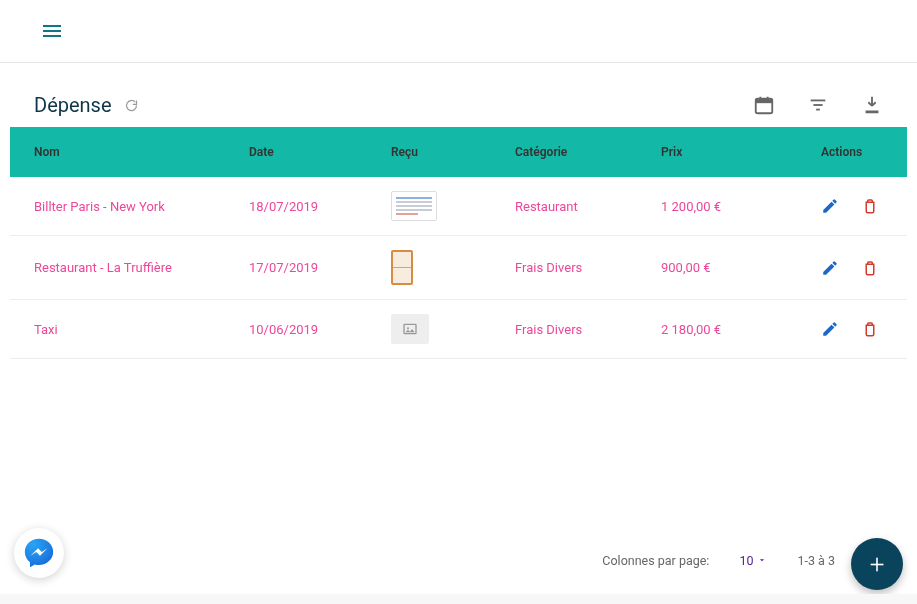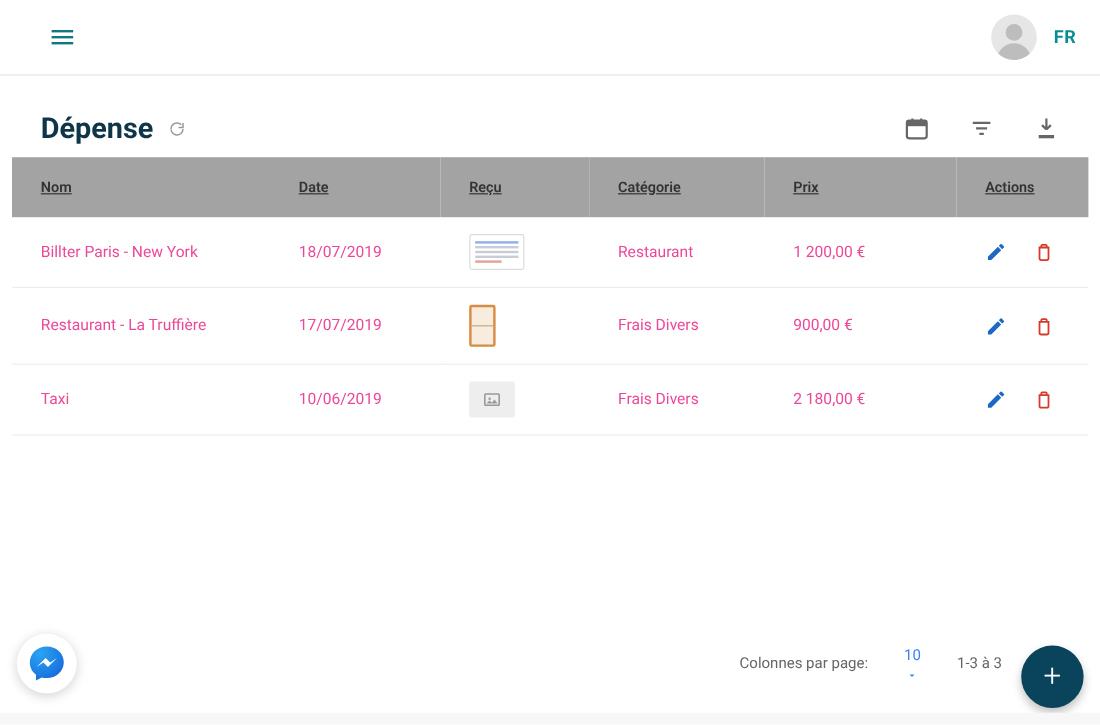--- a/index.html
+++ b/index.html
@@ -37,30 +37,30 @@
     .avatar .body { width: 28px; height: 14px; background: #bdbdbd; border-radius: 14px 14px 0 0; position: absolute; bottom: 0;}
     .lang { font-size: 15px; font-weight: 700; color: #0a8c94; cursor: pointer; letter-spacing: 0.5px;}
 
     
     .page { padding: 20px 10px 0 10px; }
     .heading-row {
       display: flex; align-items: center; justify-content: space-between;
       padding: 10px 24px;
     }
     .heading-left { display: flex; align-items: center; gap: 12px; }
-    .heading-title { font-size: 24px; font-weight: 700; color: #0f3548; }
+    .heading-title { font-size: 20px; font-weight: 400; color: #0f3548; }
     .reload-icon { color: #999; cursor: pointer; }
     .reload-icon svg { width: 15px; height: 15px; display:block;}
     .heading-actions { display: flex; align-items: center; gap: 32px; color: #666; }
     .heading-actions .action-btn { cursor: pointer; }
     .heading-actions svg { width: 22px; height: 22px; display:block; }
 
     
     .tbl { width: 100%; border-collapse: collapse; }
-    .tbl thead tr { background: #a3a3a3; text-decoration: underline; }
+    .tbl thead tr { background: #14b8a6; }
     .tbl th {
       text-align: left;
       font-size: 12px;
       font-weight: 600;
       color: #333;
       padding: 18px 0 18px 24px;
     }
     .tbl td {
       padding: 14px 0 14px 24px;
       border-bottom: 1px solid #ededed;
@@ -110,21 +110,21 @@
       position: absolute;
       bottom: 36px;
       right: 36px;
       display: flex;
       align-items: center;
       gap: 30px;
       color: #666;
       font-size: 12.5px;
       justify-content: center;
     }
-    .rows-select { display: flex; align-items: center; gap: 4px; color: #3b82f6; cursor: pointer; flex-direction: column;}
+    .rows-select { display: flex; align-items: center; gap: 4px; color: #4c1d95; cursor: pointer;}
     .pag-nav { color: #bbb; cursor: pointer; }
     .pag-nav svg { width: 16px; height: 16px; display:block;}
 
     
     .fab {
       position: absolute;
       right: 14px; bottom: 14px;
       width: 52px; height: 52px; border-radius: 50%;
       background: #0a435c;
       color: #fff;
@@ -157,27 +157,20 @@
 </head>
 <body>
 
 <div class="topbar">
   <div class="hamburger">
     <svg viewBox="0 0 24 24" fill="currentColor">
         <rect x="3" y="6" width="18" height="2"></rect>
         <rect x="3" y="11" width="18" height="2"></rect>
         <rect x="3" y="16" width="18" height="2"></rect>
       </svg>
-  </div>
-  <div class="topbar-right">
-    <div class="avatar">
-      <div class="head"></div>
-      <div class="body"></div>
-    </div>
-    <span class="lang">FR</span>
   </div>
 </div>
 
 <div class="page">
   <div class="heading-row">
     <div class="heading-left">
       <span class="heading-title">Dépense</span>
       <span class="reload-icon">
         <svg viewBox="0 0 24 24" fill="none" stroke="currentColor" stroke-width="2">
             <path d="M20 12a8 8 0 1 1-2.34-5.66"></path>

